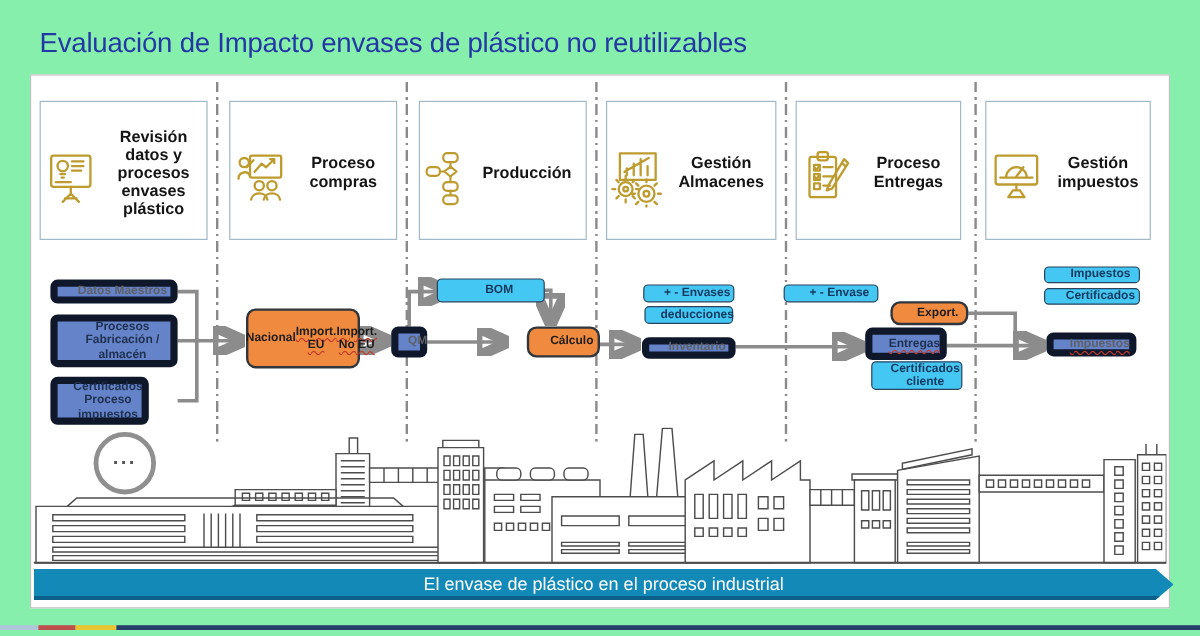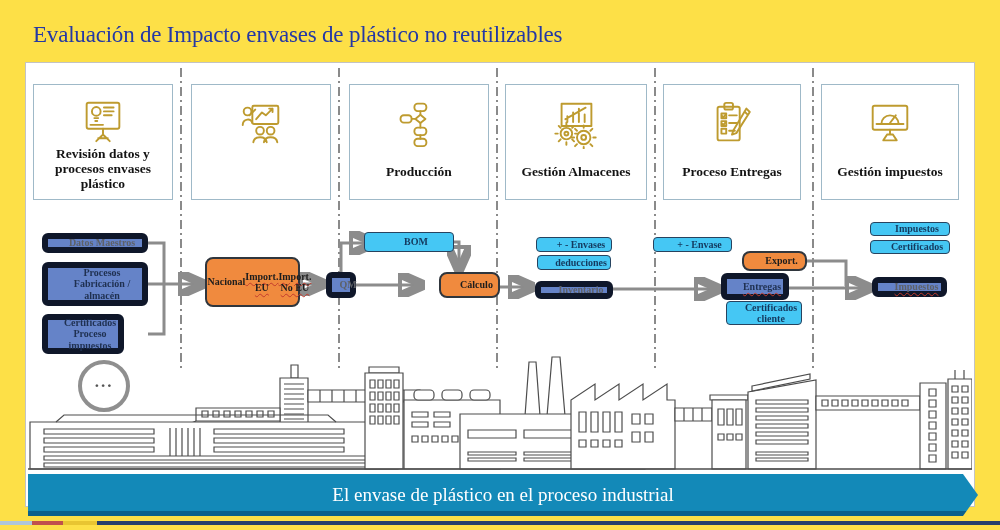--- a/index.html
+++ b/index.html
@@ -1,27 +1,27 @@
 <!DOCTYPE html>
 <html><head>
 <meta charset="utf-8">
 <style>
   * { margin:0; padding:0; box-sizing:border-box; }
   html,body { width:1000px; height:530px; background:#fff; font-family:"Liberation Sans", sans-serif; overflow:hidden; }
-  .stage { position:relative; width:1000px; height:530px; background:#fde047;font-family:Liberation Serif, serif; }
+  .stage { position:relative; width:1000px; height:530px; background:#86efac; }
 
   .title { position:absolute; left:33px; top:22px; font-size:23px; color:#2438A5; letter-spacing:-0.2px; }
 
   .panel { position:absolute; left:25px; top:62px; width:950px; height:445px; border:1px solid #c3c3c3; background:#fff; }
 
   .vsep { position:absolute; top:68px; width:2px; height:300px;
           background:repeating-linear-gradient(180deg,#8a8a8a 0 9px,transparent 9px 13px,#8a8a8a 13px 15px,transparent 15px 19px); }
 
   .col { position:absolute; top:84px; height:116px; border:1px solid #9FB9C8; background:#fff;
-         display:flex; flex-direction:column; align-items:center; padding-top:11px; }
+         display:flex; flex-direction:row; align-items:center; padding-top:11px; }
   .col .icon { height:56px; display:flex; align-items:center; justify-content:center; }
   .col .label { flex:1; display:flex; align-items:center; text-align:center;
                 font-size:13.5px; font-weight:bold; color:#141414; line-height:1.12; padding:0 4px 8px; }
   .icon svg { stroke:#BE9B2F; fill:none; stroke-width:2; stroke-linecap:round; stroke-linejoin:round; }
 
   .node { position:absolute; display:flex; align-items:center; justify-content:center; text-align:center;
           font-size:10px; font-weight:bold; line-height:1.15;padding-left:14px; }
   .n-peri   { background:#6583C8; border:6px solid #0f172a; border-radius:6px; color:#1F3050; }
   .n-cyan   { background:#45C7F4; border:1.5px solid #27435F; border-radius:4px; color:#14395E; }
   .n-orange { background:#F08A3E; border:2px solid #30363D; border-radius:8px; color:#1d1d1d; }
@@ -32,25 +32,25 @@
   .ellipsis { position:absolute; left:78px; top:360px; width:52px; height:52px; border:4px solid #8F8F8F;
               border-radius:50%; display:flex; align-items:center; justify-content:center;
               font-size:17px; font-weight:bold; color:#555; letter-spacing:2px; padding-bottom:8px; }
 
   .conn { position:absolute; left:0; top:0; pointer-events:none; }
   .conn path { stroke:#8C8C8C; stroke-width:3; fill:none; }
 
   .sky { position:absolute; left:28px; top:356px; }
   .sky * { vector-effect:non-scaling-stroke; }
 
-  .banner { position:absolute; left:28px; top:474px; width:950px; height:42px;
+  .banner { position:absolute; left:28px; top:474px; width:950px; height:26px;
             background:linear-gradient(#1389B8 0 88%, #0C618B 88% 100%);
             clip-path:polygon(0 0, calc(100% - 15px) 0, 100% 50%, calc(100% - 15px) 100%, 0 100%);
             display:flex; align-items:center; justify-content:center;
-            color:#fff; font-size:19px; }
+            color:#fff; font-size:15px; }
 
   .fstrip { position:absolute; top:521px; height:4px; }
 </style>
 </head>
 <body>
 
 <div class="stage">
 
   <div class="title">Evaluación de Impacto envases de plástico no reutilizables</div>
 
@@ -79,20 +79,21 @@
       <svg width="50" height="50" viewBox="0 0 52 52">
         <rect x="17" y="7" width="27" height="19" rx="1.5"></rect>
         <path d="M21,21 L27,14 L31,17 L38,10 M38,10 h-3.5 M38,10 v3.5"></path>
         <circle cx="12" cy="13" r="4"></circle>
         <path d="M7,27 c0,-6 9,-8 10,-2 M14,17 L20,11"></path>
         <circle cx="25" cy="33" r="4"></circle>
           <circle cx="36" cy="33" r="4"></circle>
         <path d="M18,45 c1,-7 13,-7 14,0 M29,45 c1,-7 13,-7 14,0"></path>
       </svg>
     </div>
+    <div class="label">Proceso compras</div>
   </div>
 
   <div class="col" style="left:349px;width:140px">
     <div class="icon">
       <svg width="48" height="48" viewBox="0 0 52 52">
         <rect x="21" y="4" width="13" height="8" rx="3.5"></rect>
         <path d="M27.5,12 V16"></path>
         <path d="M27.5,16 l5.5,4.5 -5.5,4.5 -5.5,-4.5 z"></path>
         <path d="M22,20.5 H18"></path>
         <rect x="6" y="16.5" width="12" height="8" rx="3.5"></rect>

